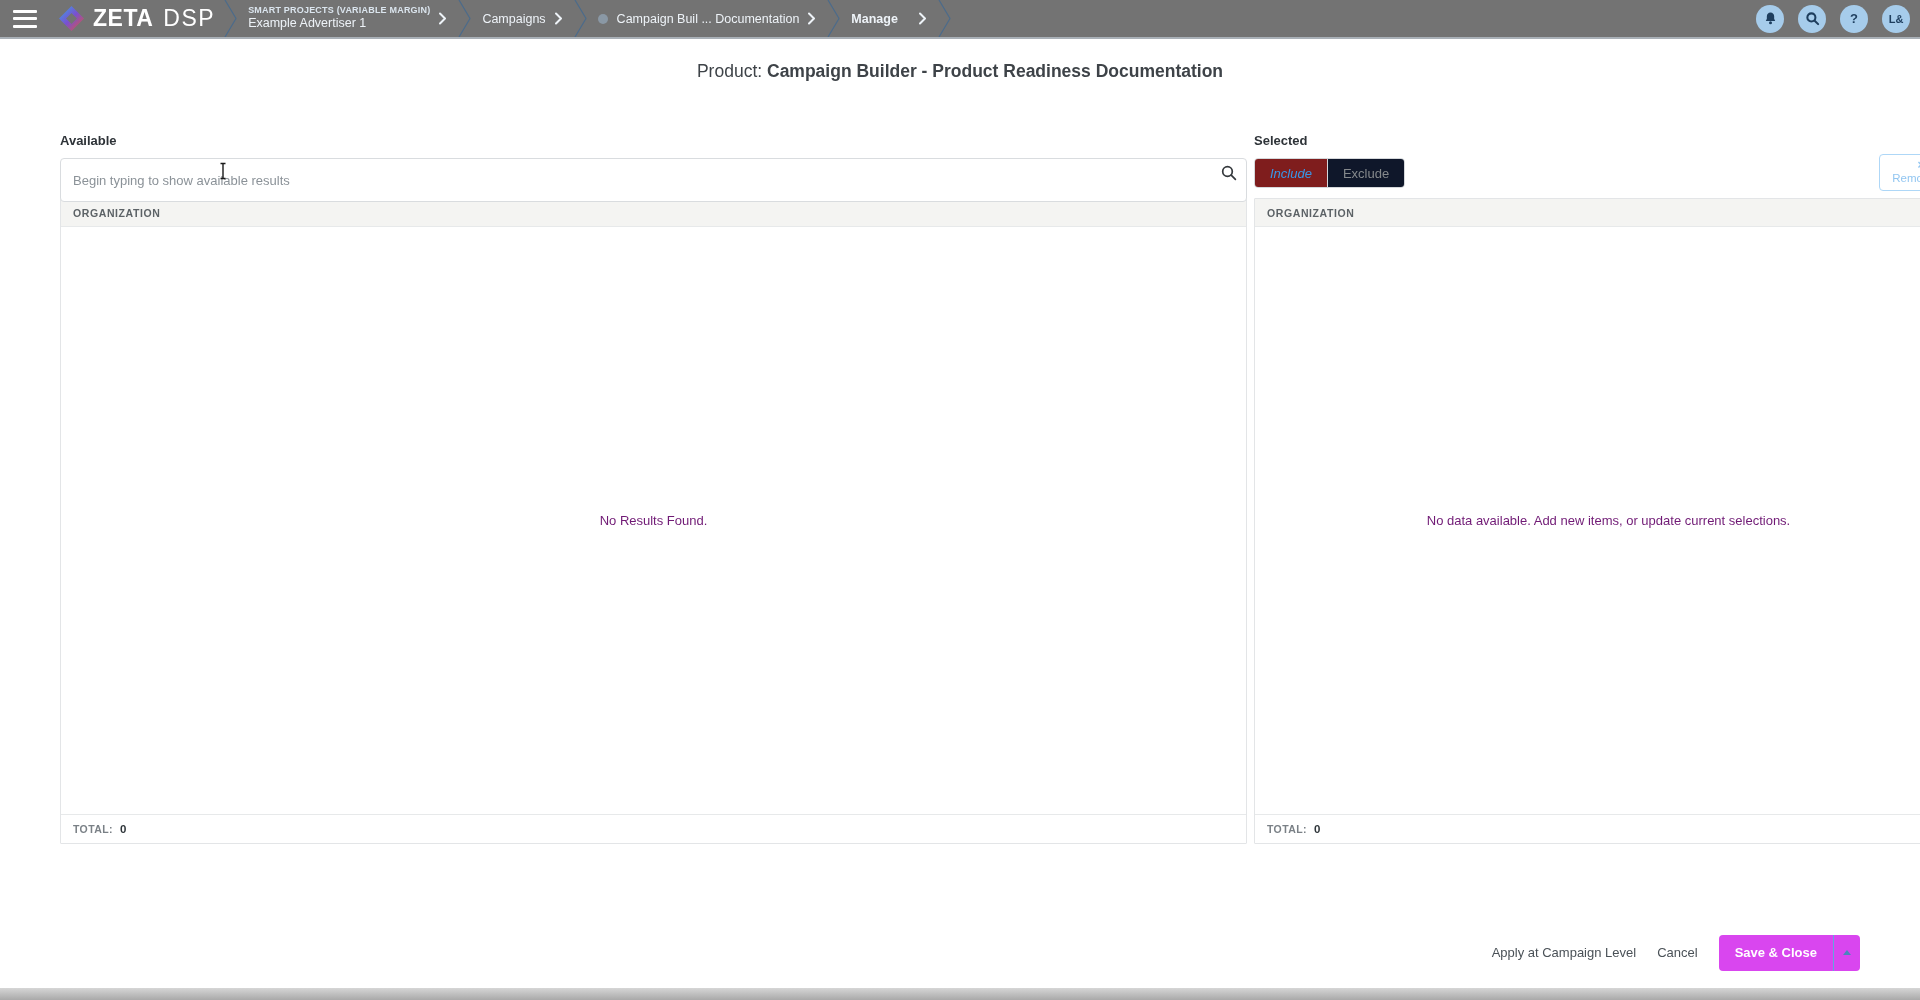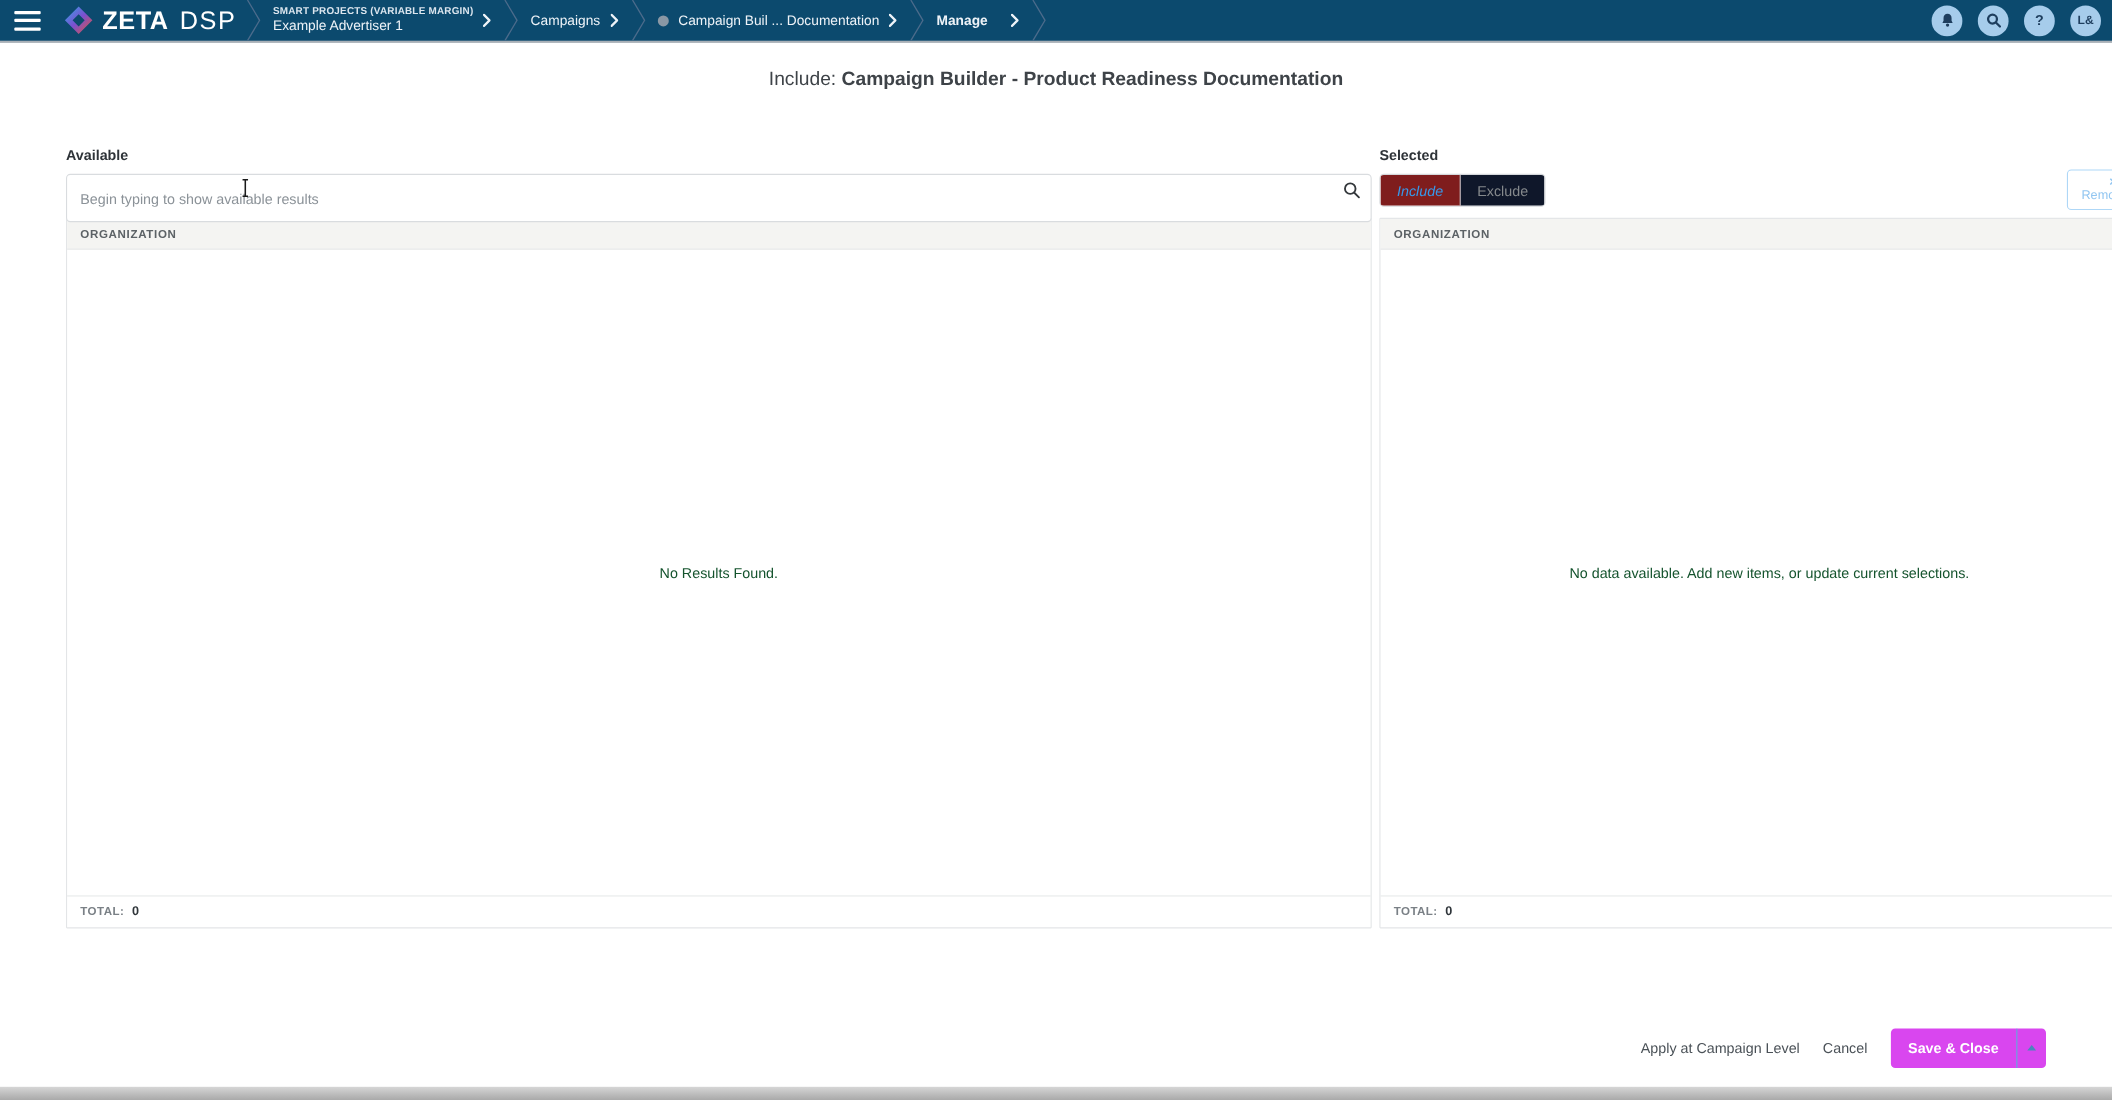--- a/index.html
+++ b/index.html
@@ -3,21 +3,21 @@
 <meta charset="utf-8">
 <style>
   * { margin:0; padding:0; box-sizing:border-box; }
   html,body { width:1920px; height:1000px; }
   body { font-family:"Liberation Sans", sans-serif; background:#ffffff; overflow:hidden; }
   .screen { position:relative; width:1920px; height:1000px; background:#ffffff; }
 
   
   .topbar {
     position:absolute; top:0; left:0; width:100%; height:37px;
-    background:#0c4a6e; display:flex; align-items:center;
+    background:#737373; display:flex; align-items:center;
     box-shadow:0 2px 0 rgba(10,30,50,.35);
   }
   .menu-btn { width:24px; height:18px; margin-left:13px; display:flex; flex-direction:column; justify-content:space-between; cursor:pointer; }
   .menu-btn span { display:block; height:3px; background:#ffffff; border-radius:1px; }
   .brand { display:flex; align-items:center; margin-left:21px; cursor:pointer; }
   .brand svg { display:block; }
   .brand-zeta { color:#ffffff; font-weight:700; font-size:23px; letter-spacing:.5px; margin-left:8px; }
   .brand-dsp  { color:#ffffff; font-weight:400; font-size:23px; letter-spacing:1.5px; margin-left:10px; }
 
   .crumbs { display:flex; align-items:center; height:37px; margin-left:8px; }
@@ -73,21 +73,21 @@
     cursor:default;
   }
   .remove-all .x { font-size:12px; font-weight:700; line-height:1; margin-bottom:1px; }
 
   .listbox { margin-top:10px; height:646px; border:1px solid #e3e5e7; background:#ffffff;
     display:flex; flex-direction:column; border-radius:1px; }
   .list-header { height:28px; flex:none; background:#f4f4f2; border-bottom:1px solid #e7e9ea;
     display:flex; align-items:center; padding-left:12px;
     font-size:10.5px; font-weight:700; letter-spacing:.6px; color:#5c6266; }
   .list-body { flex:1; display:flex; align-items:center; justify-content:center;
-    font-size:13px; color:#14532d; text-align:right; padding:0 20px; }
+    font-size:13px; color:#701a75; text-align:right; padding:0 20px; }
   .list-footer { height:29px; flex:none; border-top:1px solid #e7e9ea;
     display:flex; align-items:center; padding-left:12px; gap:7px; }
   .total-label { font-size:10.5px; font-weight:700; letter-spacing:.4px; color:#7a8086; }
   .total-value { font-size:11.5px; font-weight:700; color:#2f353a; }
 
   
   .footer-actions { position:absolute; top:934px; right:60px; height:37px;
     display:flex; align-items:center; gap:21px; }
   .link-btn { font-size:13px; color:#4a5157; cursor:pointer; white-space:nowrap; }
   .split-btn { display:flex; height:36px; border-radius:4px; overflow:hidden; background:#d946ef; }
@@ -200,21 +200,21 @@
       <div class="circle-btn">
         <span>?</span>
       </div>
       <div class="circle-btn">
         <span style="font-size:11px;">L&amp;</span>
       </div>
     </div>
   </header>
 
   <h1 class="page-title">
-    <span>Include:</span>
+    <span>Product:</span>
     <b>Campaign Builder - Product Readiness Documentation</b>
   </h1>
 
   <section class="panel panel-available">
     <div class="panel-label">Available</div>
 
     <div class="controls-row">
       <div class="searchbox">
         <input type="text" placeholder="Begin typing to show available results" style="">
         <svg class="search-glyph" width="16" height="16" viewBox="0 0 16 16">

